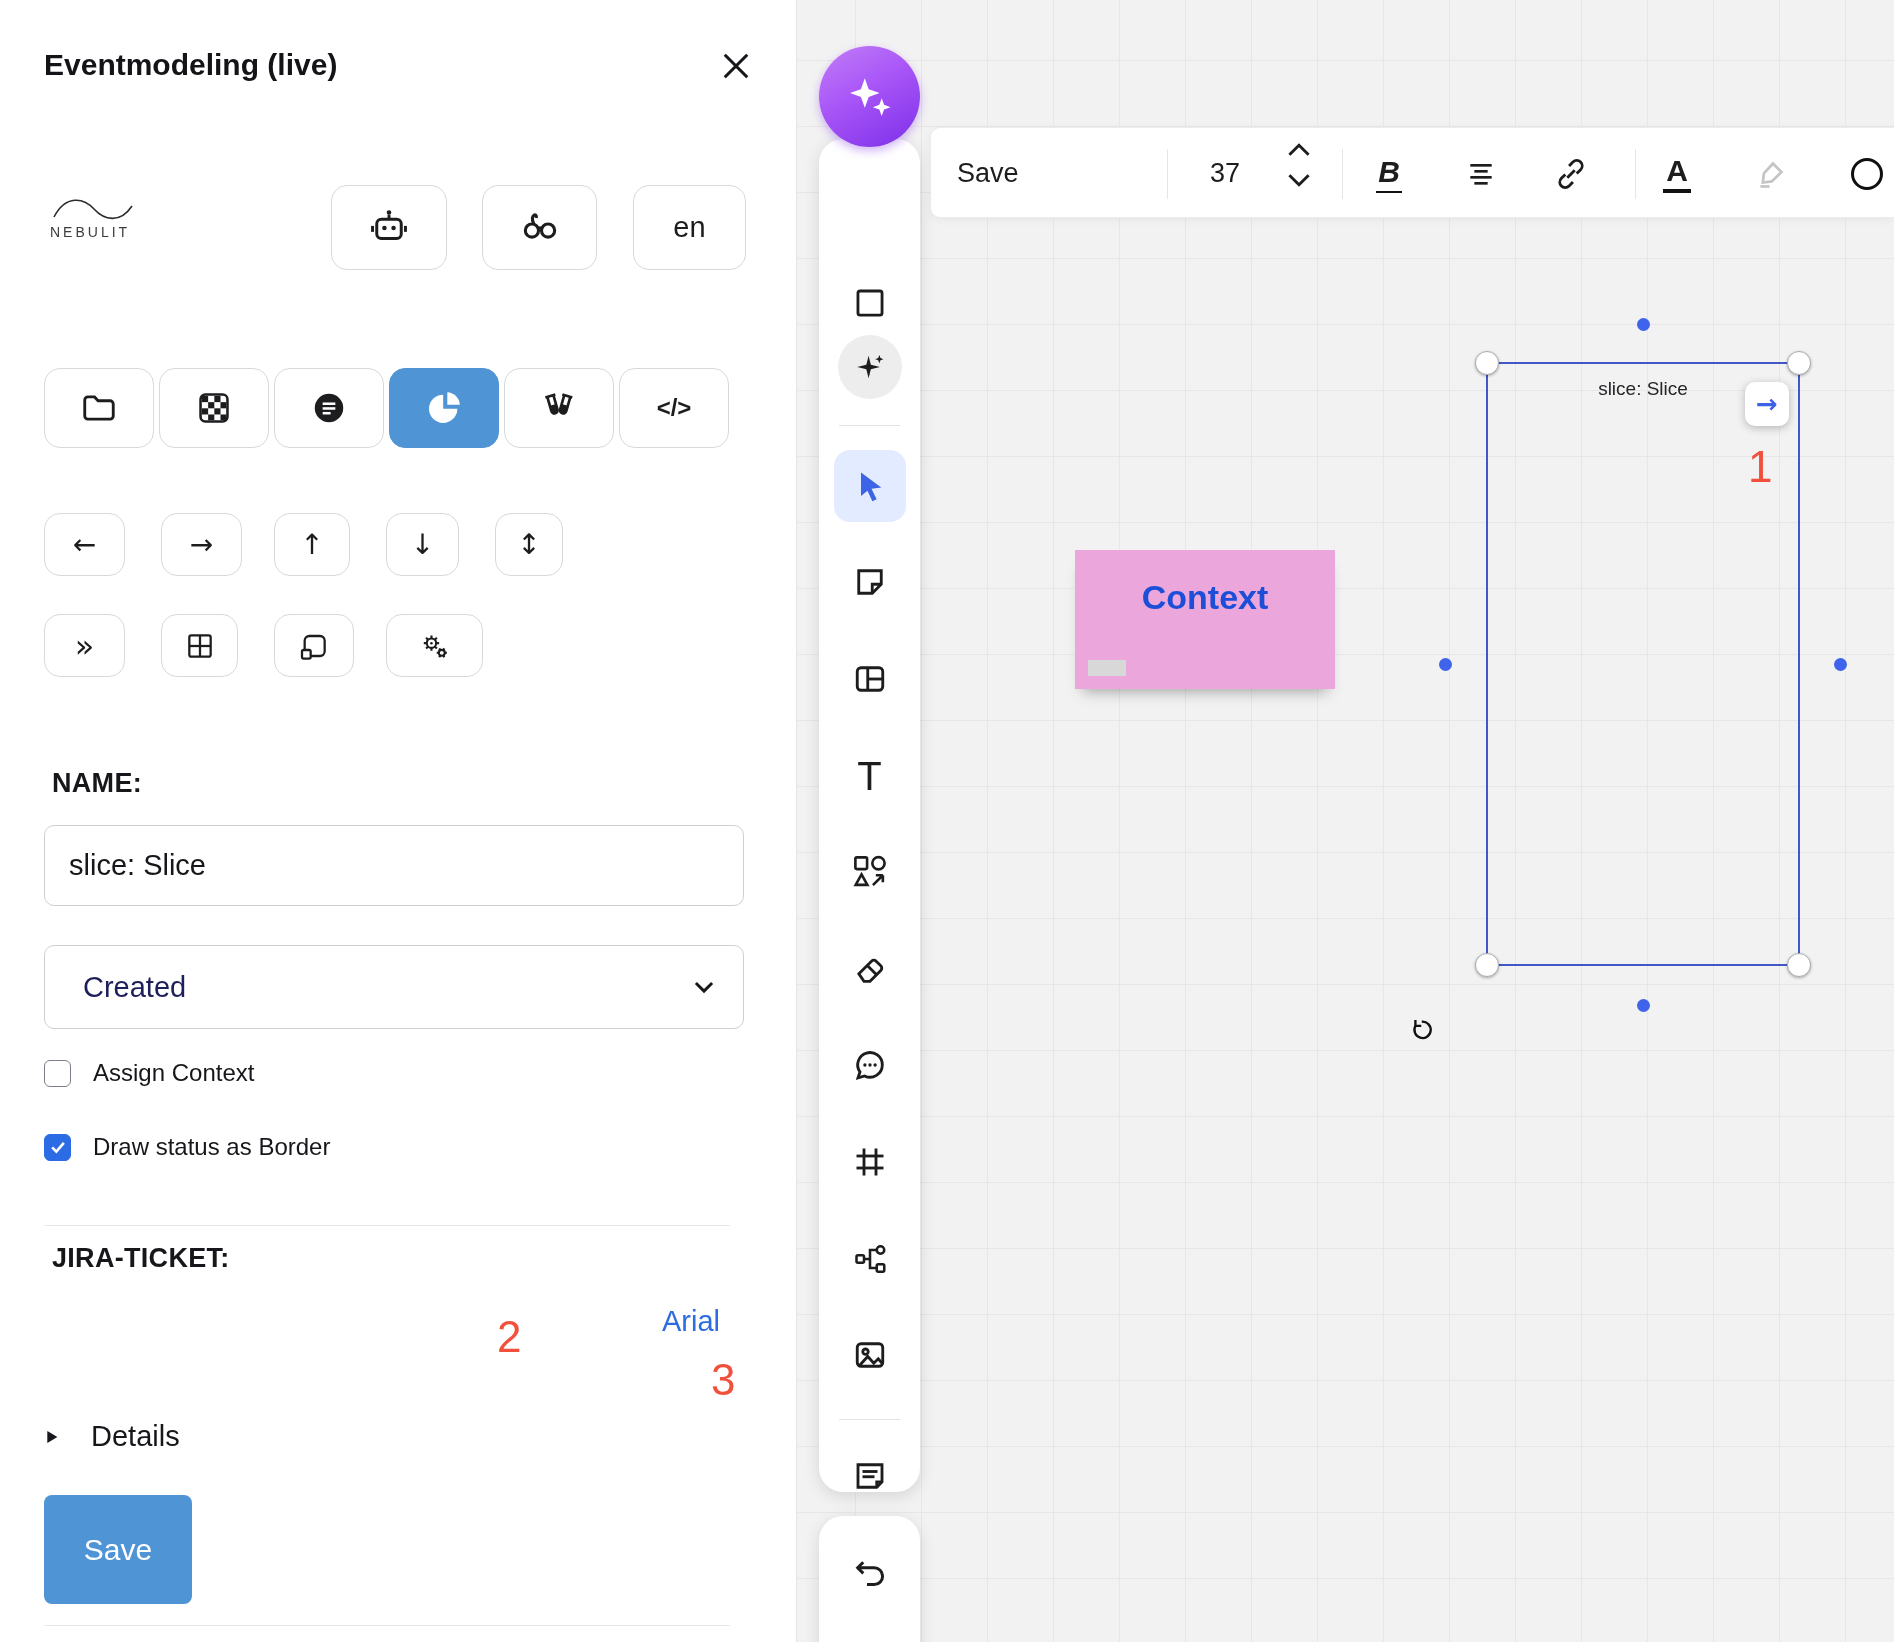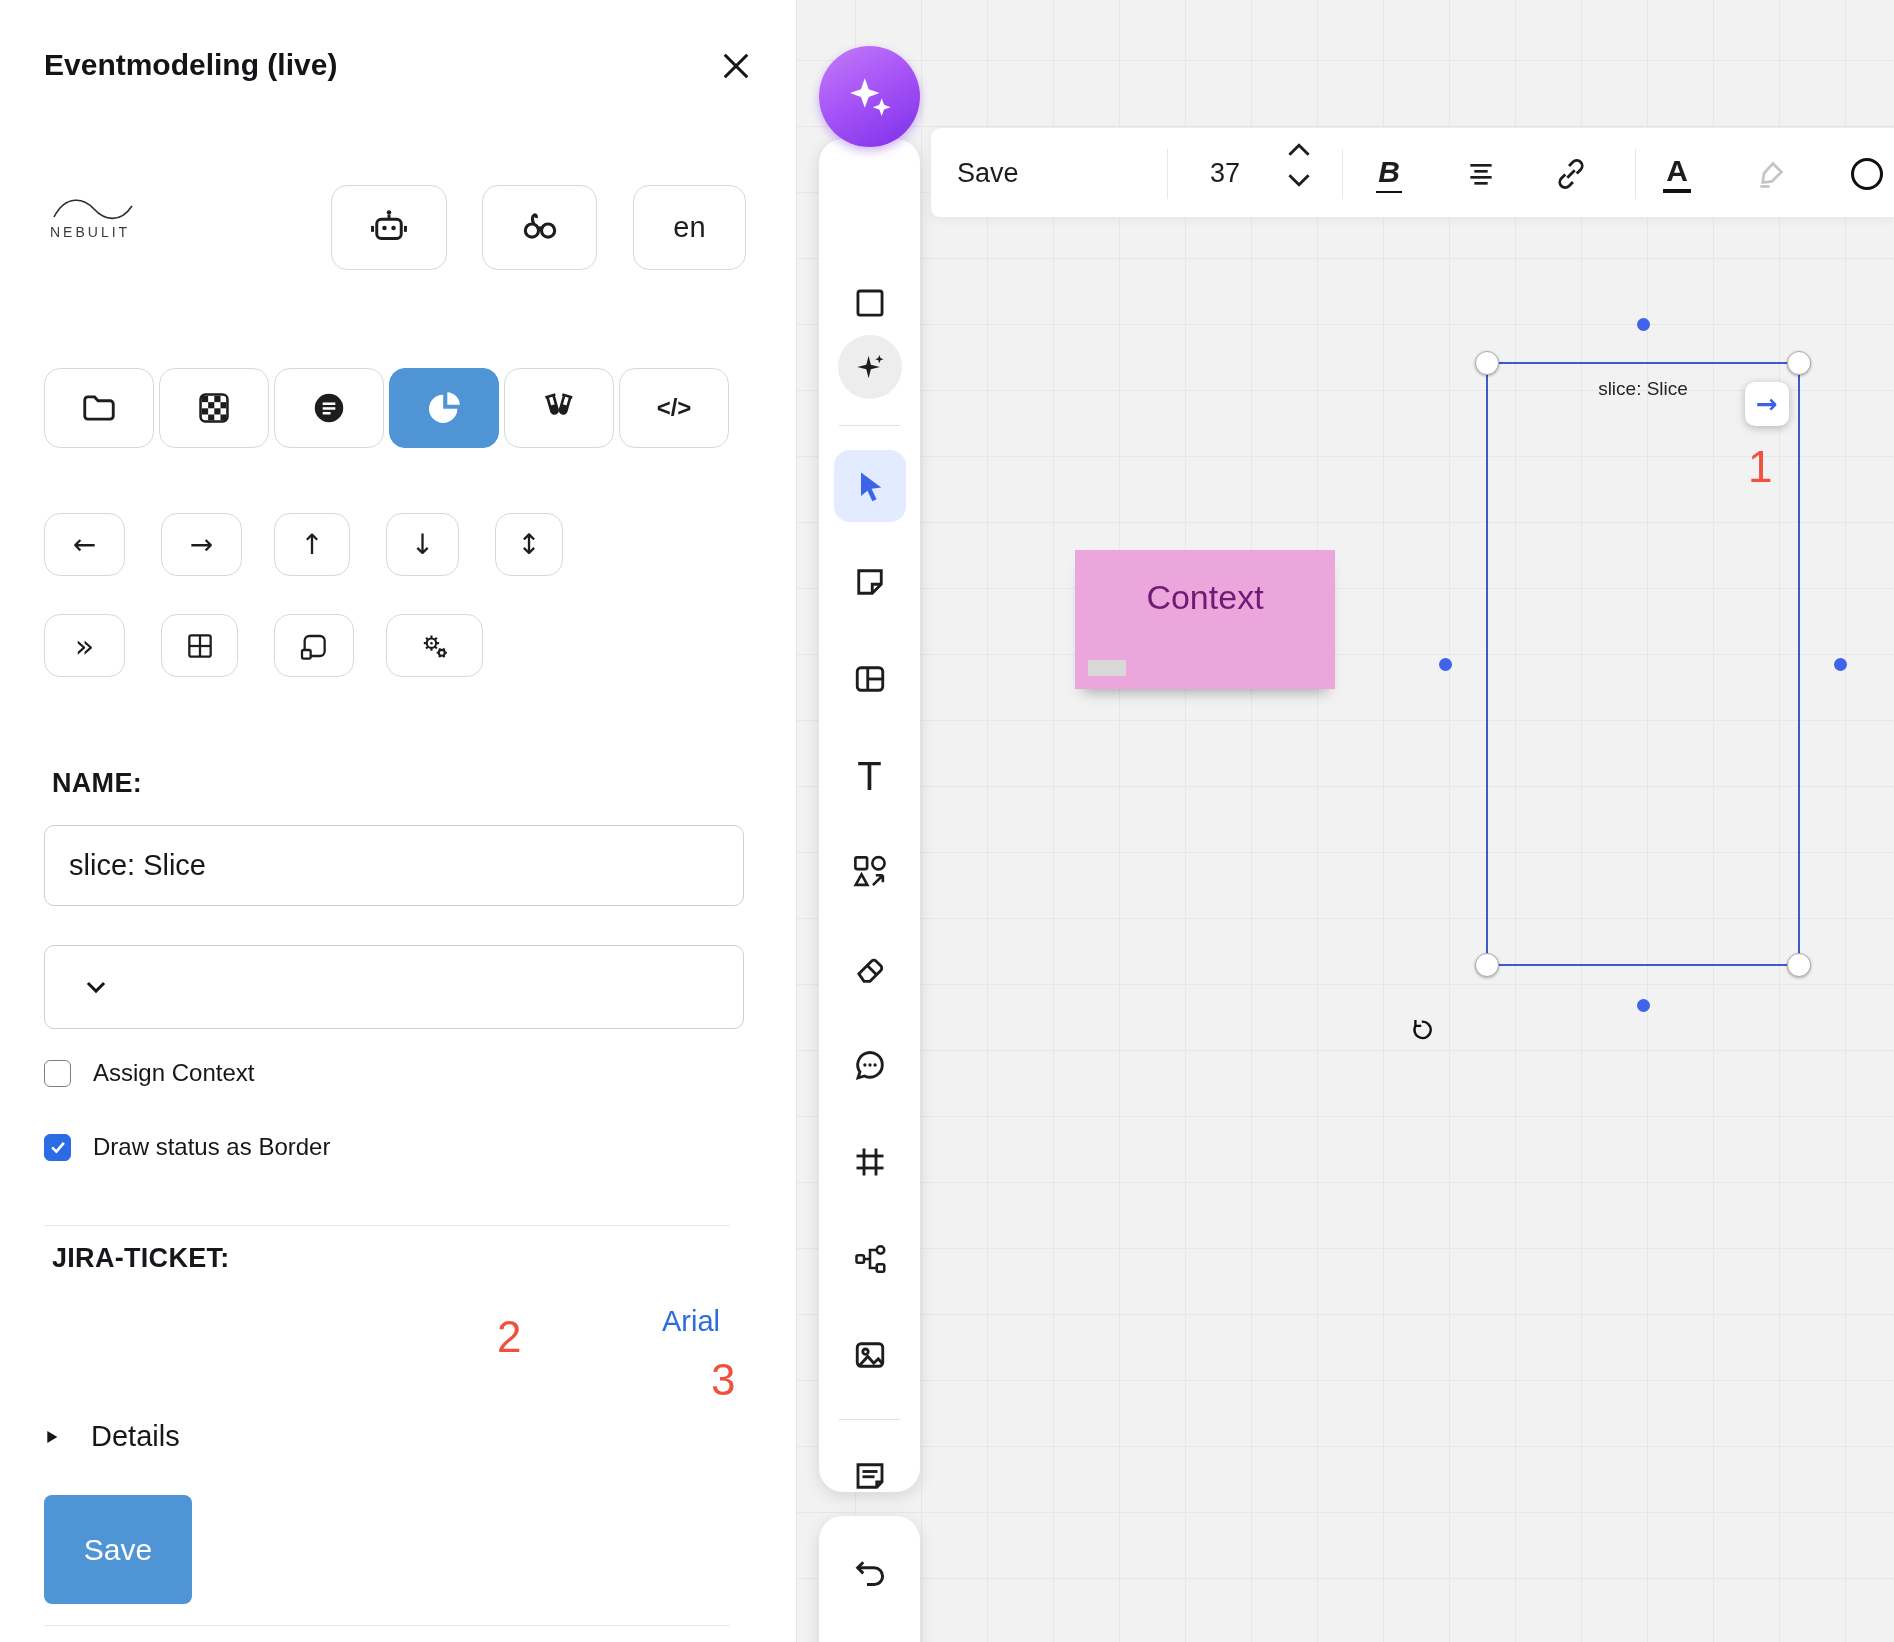--- a/index.html
+++ b/index.html
@@ -51,21 +51,21 @@
   #toolbar{position:absolute;left:22px;top:139px;width:101px;height:1353px;background:#fff;border-radius:24px;box-shadow:0 4px 16px rgba(0,0,0,.12);z-index:8}
   .tool{position:absolute;left:50%;transform:translate(-50%,-50%);display:flex;align-items:center;justify-content:center;background:none}
   .tool-sel{width:72px;height:72px;background:#e2ebff;border-radius:16px}
   .tool-circ{width:64px;height:64px;background:#ededed;border-radius:50%}
   .tool-divider{position:absolute;left:20px;width:61px;height:1px;background:#e3e3e3}
   .t-glyph{font-size:40px;font-weight:500}
   .plus-btn{width:48px;height:48px;background:#1d1d1f;border-radius:12px;color:#fff;font-size:32px;display:flex;align-items:center;justify-content:center;line-height:1}
   #undobar{position:absolute;left:22px;top:1516px;width:101px;height:170px;background:#fff;border-radius:24px;box-shadow:0 4px 16px rgba(0,0,0,.12);z-index:8}
 
   #sticky{position:absolute;left:278px;top:550px;width:260px;height:139px;background:#eba6dc;box-shadow:0 10px 14px -8px rgba(0,0,0,.35);display:flex;justify-content:center;padding-top:28px;cursor:pointer}
-  #sticky .sticky-label{font-size:34px;font-weight:400;color:#701a75}
+  #sticky .sticky-label{font-size:34px;font-weight:700;color:#1d4ed8}
   .sticky-chip{position:absolute;left:13px;bottom:13px;width:38px;height:16px;background:#d8d8d8}
 
   #selection{position:absolute;left:689px;top:362px;width:314px;height:604px;border:2px solid #4058c8}
   .sel-label{position:absolute;left:0;right:0;top:14px;text-align:center;font-size:19px;color:#26262a}
   .handle{position:absolute;width:24px;height:24px;border-radius:50%;background:#fff;border:1.5px solid #a8abb2;box-shadow:0 1px 3px rgba(0,0,0,.3)}
   .arrow-fab{position:absolute;left:257px;top:18px;width:44px;height:44px;background:#fff;border-radius:10px;box-shadow:0 2px 8px rgba(0,0,0,.25);display:flex;align-items:center;justify-content:center}
   .arrow-fab span{font-family:"DejaVu Sans",sans-serif;font-size:26px;color:#3b63e4;font-weight:700}
   .dot{position:absolute;width:13px;height:13px;border-radius:50%;background:#3f63ea}
 </style>
 </head>
@@ -400,20 +400,21 @@
       <path d="M12.8 10 H14.9 M11.83 12.33 L13.32 13.82 M9.5 13.3 V15.4 M7.17 12.33 L5.68 13.82 M6.2 10 H4.1 M7.17 7.67 L5.68 6.18 M9.5 6.7 V4.6 M11.83 7.67 L13.32 6.18"></path>
       <circle cx="16.8" cy="16.8" r="2.1"></circle>
       <path d="M18.9 16.8 H20.4 M17.85 18.62 L18.6 19.92 M15.75 18.62 L15 19.92 M14.7 16.8 H13.2 M15.75 14.98 L15 13.68 M17.85 14.98 L18.6 13.68"></path>
     </svg>
   </button>
 
   <div class="f-label" style="top:768px">NAME:</div>
   <input class="f-input" style="top: 825px; width: 700px; height: 81px;" value="slice: Slice">
 
   <div class="f-select" style="top:945px">
+    <span class="sel-text">Created</span>
     <svg width="26" height="26" viewBox="0 0 16 16">
       <path d="M3 5.5 L8 10.5 L13 5.5" stroke="#17171b" stroke-width="1.8" fill="none"></path>
     </svg>
   </div>
 
   <div class="cb-row" style="top:1059px">
     <div class="cb-box"></div>
     <span class="cb-label">Assign Context</span>
   </div>
   <div class="cb-row" style="top:1133px">

